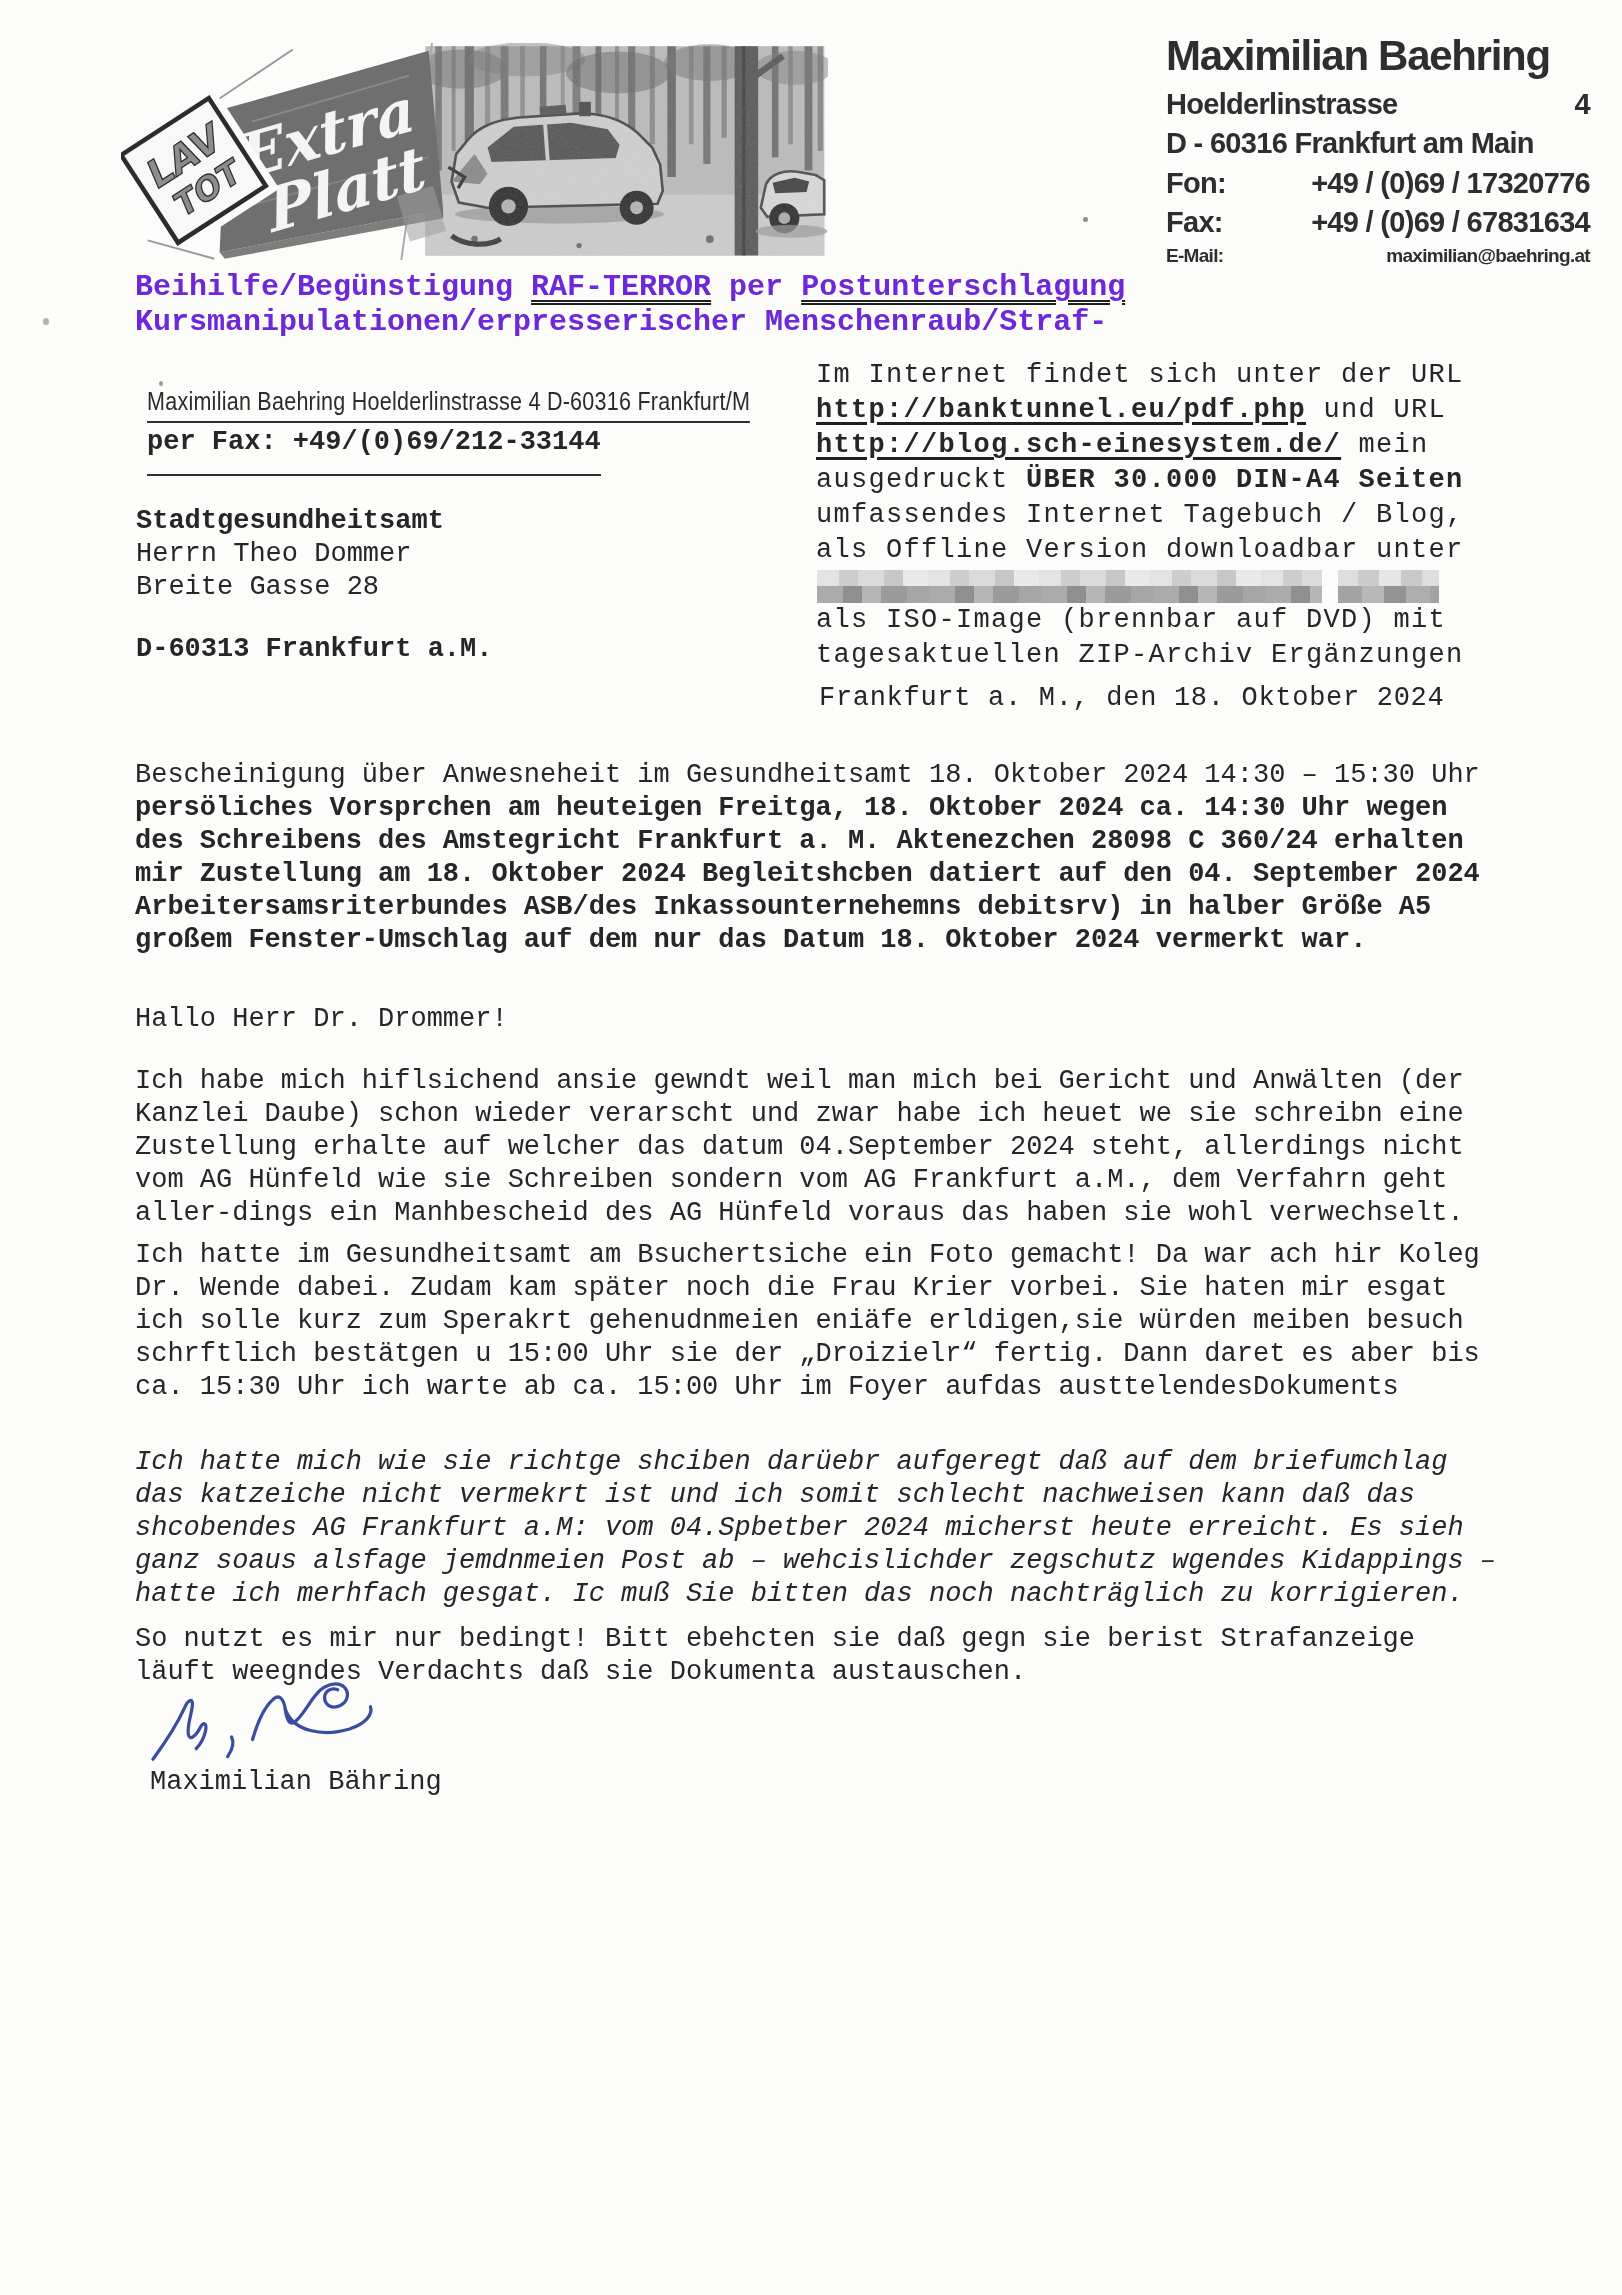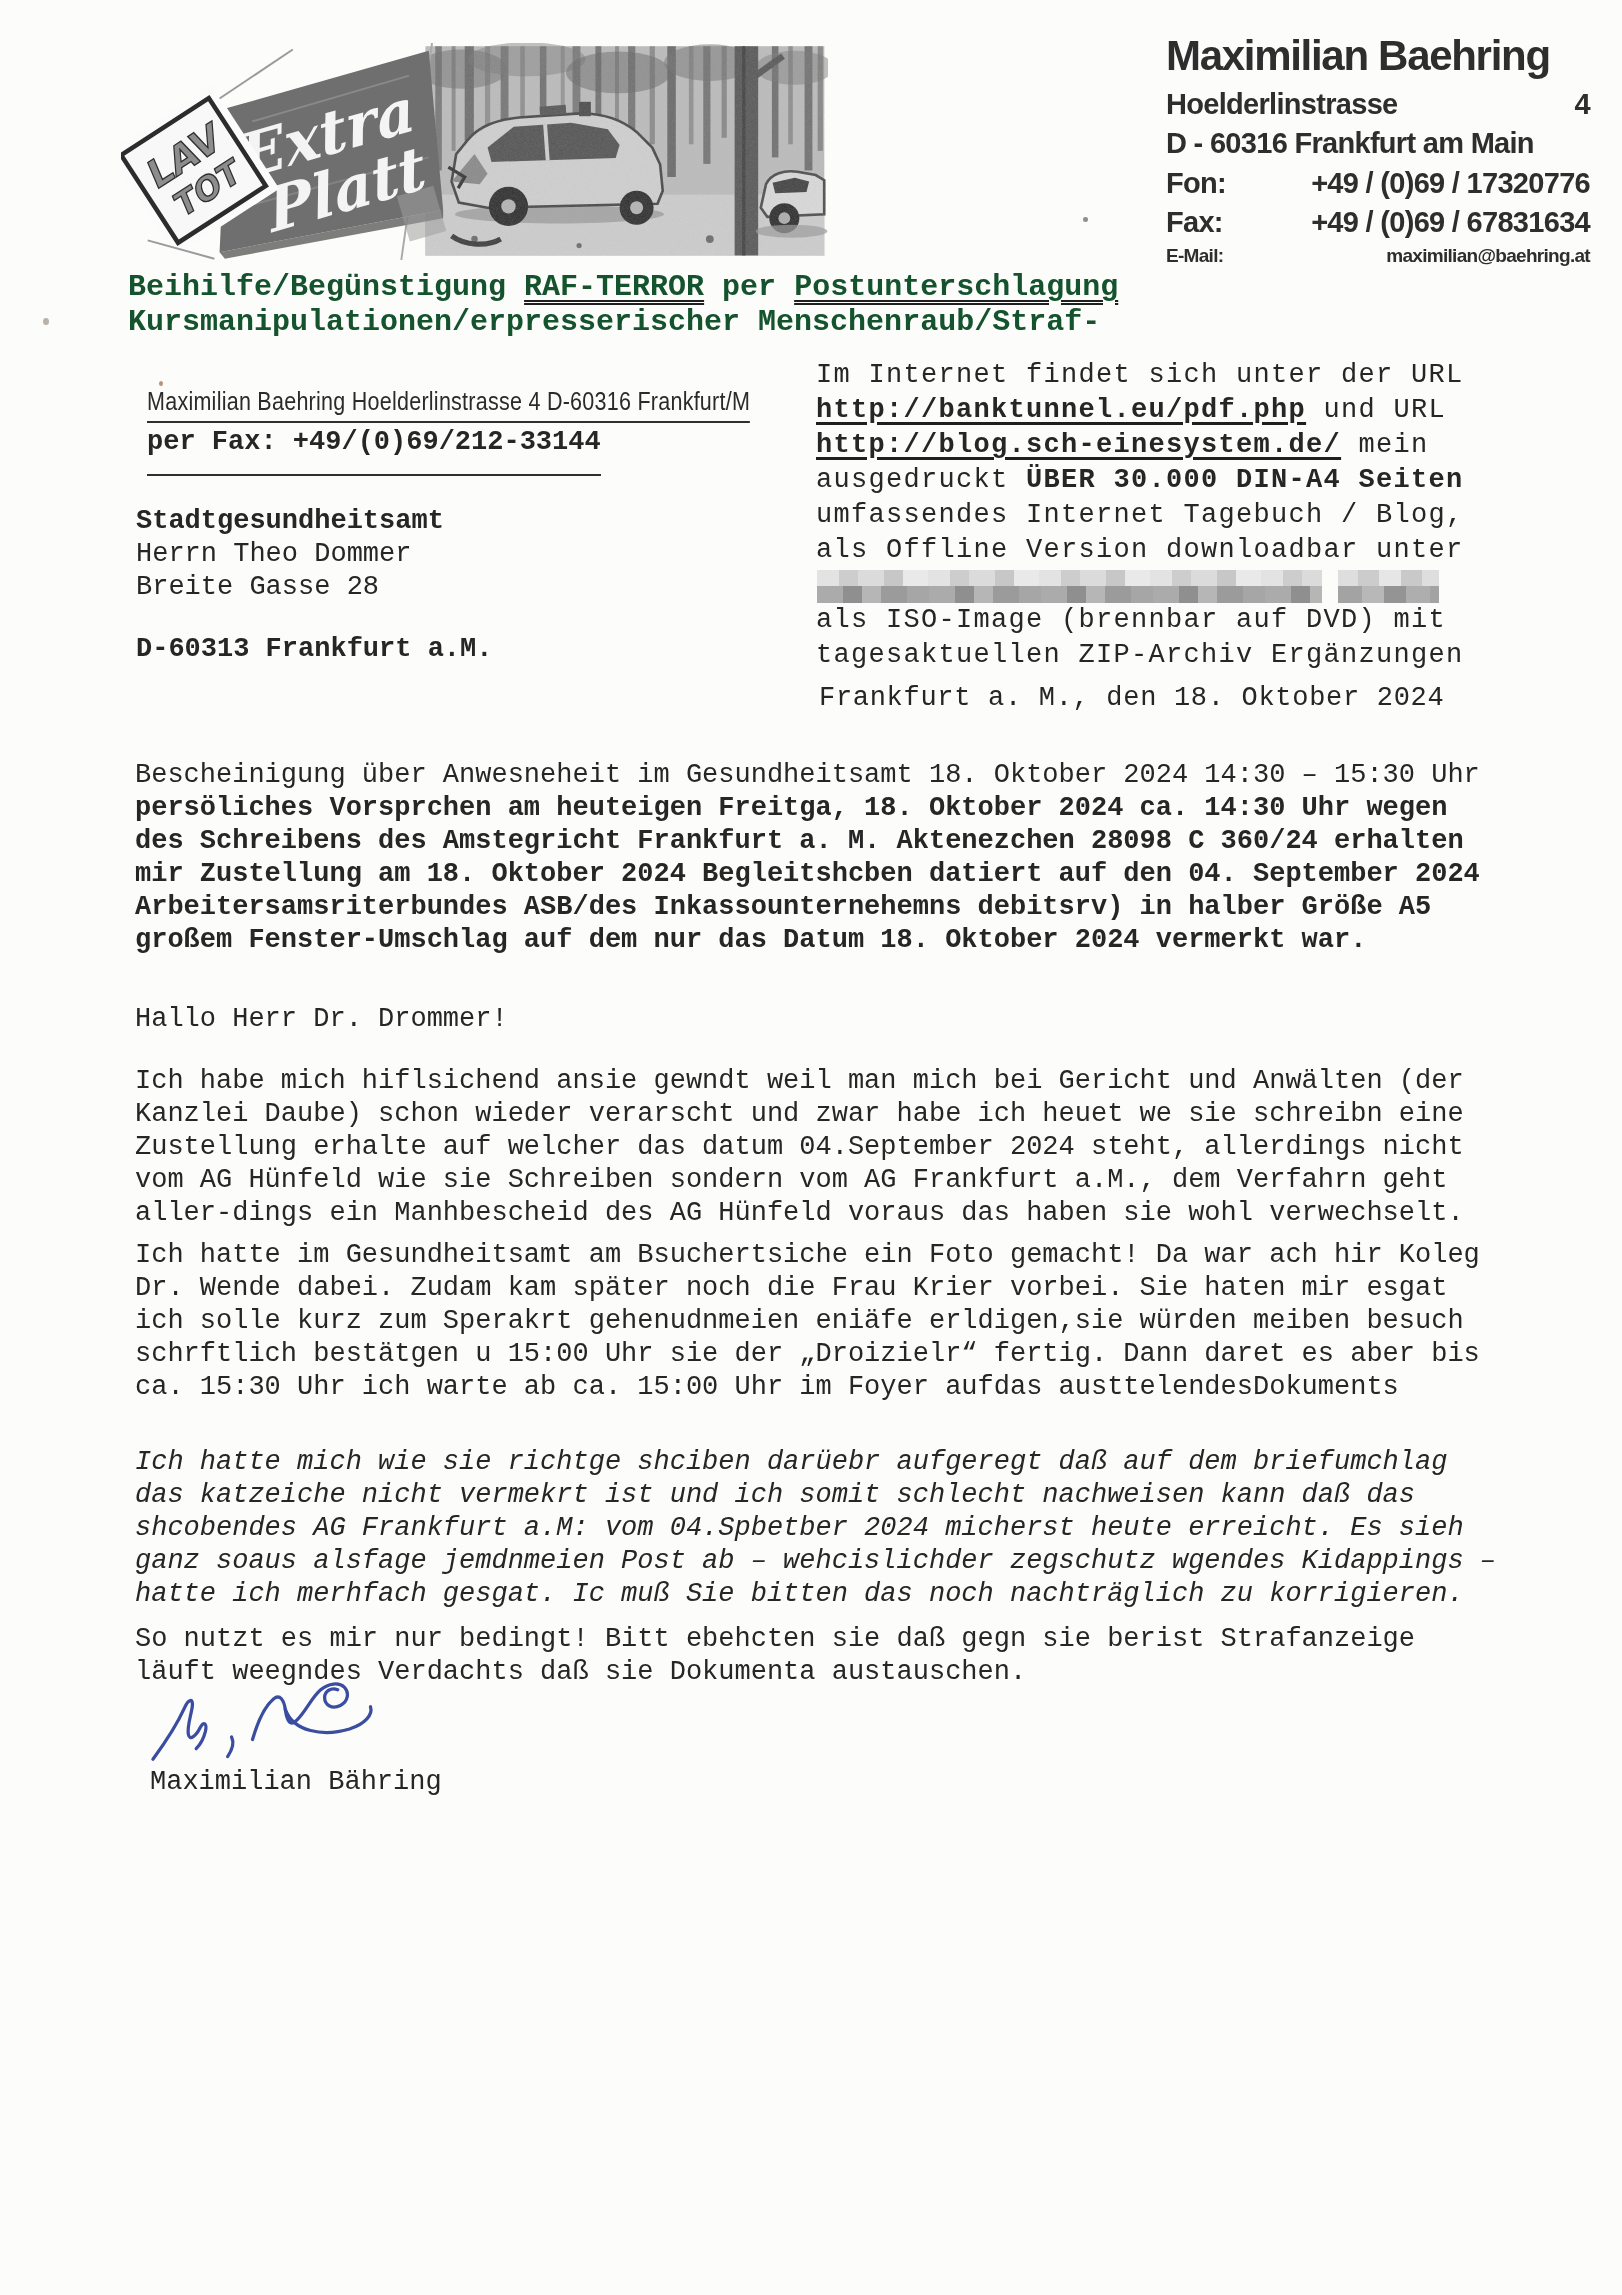--- a/index.html
+++ b/index.html
@@ -9,21 +9,21 @@
   }
   
   .clipping{position:absolute;left:121px;top:43px;width:707px;height:217px;}
   
   .letterhead{position:absolute;left:1166px;top:33px;width:424px;color:#2e2e2e;}
   .lh-name{font:700 42px "Liberation Sans",sans-serif;letter-spacing:-1.3px;line-height:46px;white-space:nowrap;}
   .lh-row{display:flex;justify-content:space-between;align-items:flex-start;
     font:700 29px "Liberation Sans",sans-serif;letter-spacing:-0.7px;height:30px;margin-top:9.2px;white-space:nowrap;}
   .lh-row.mail{font-size:19px;}
   
-  .subject{position:absolute;left:128px;top:270px;font-weight:700;font-size:30px;line-height:35px;color:#14532d;}
+  .subject{position:absolute;left:135px;top:270px;font-weight:700;font-size:30px;line-height:35px;color:#6d28d9;}
   .s-line{white-space:pre;height:35px;}
   .u-dbl{text-decoration:underline;text-decoration-style:double;text-decoration-thickness:2px;text-underline-offset:4.6px;text-decoration-color:#1f1f1f;}
   
   .sender-line{position:absolute;left:147px;top:387px;}
   .sender-inner{display:inline-block;transform:scaleX(0.86);transform-origin:0 50%;
     font:400 25px "Liberation Sans",sans-serif;letter-spacing:0.3px;color:#2b2b2b;
     border-bottom:2px solid #2f2f2f;padding-bottom:5.2px;white-space:pre;}
   .fax-line{position:absolute;left:147px;top:427px;font-weight:700;font-size:27px;
     border-bottom:2px solid #2f2f2f;padding-bottom:17px;width:max-content;white-space:pre;}
   

